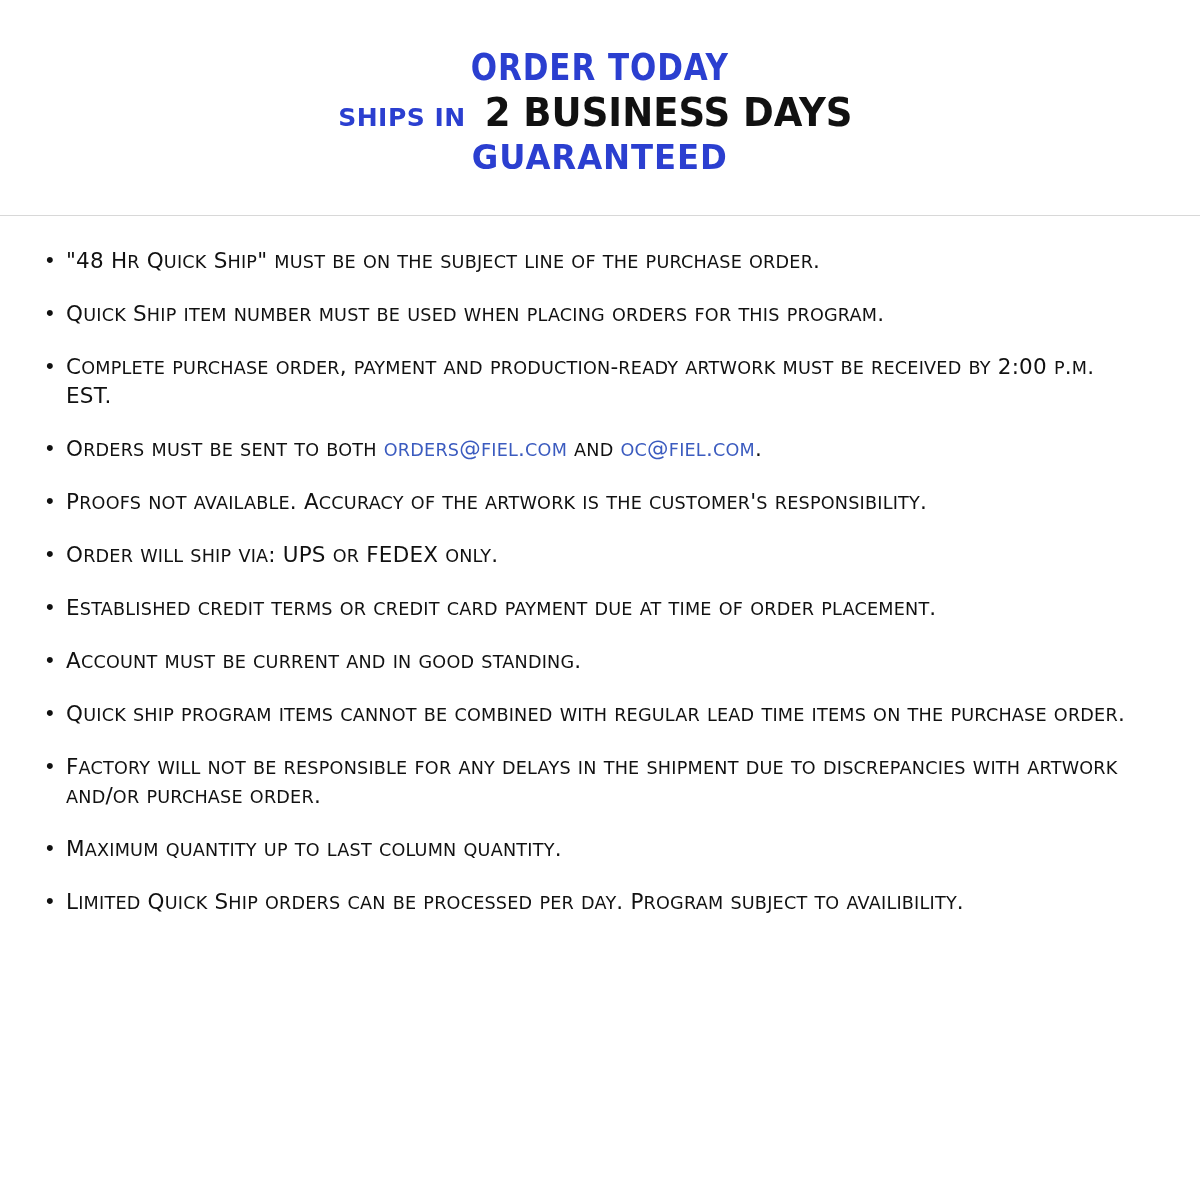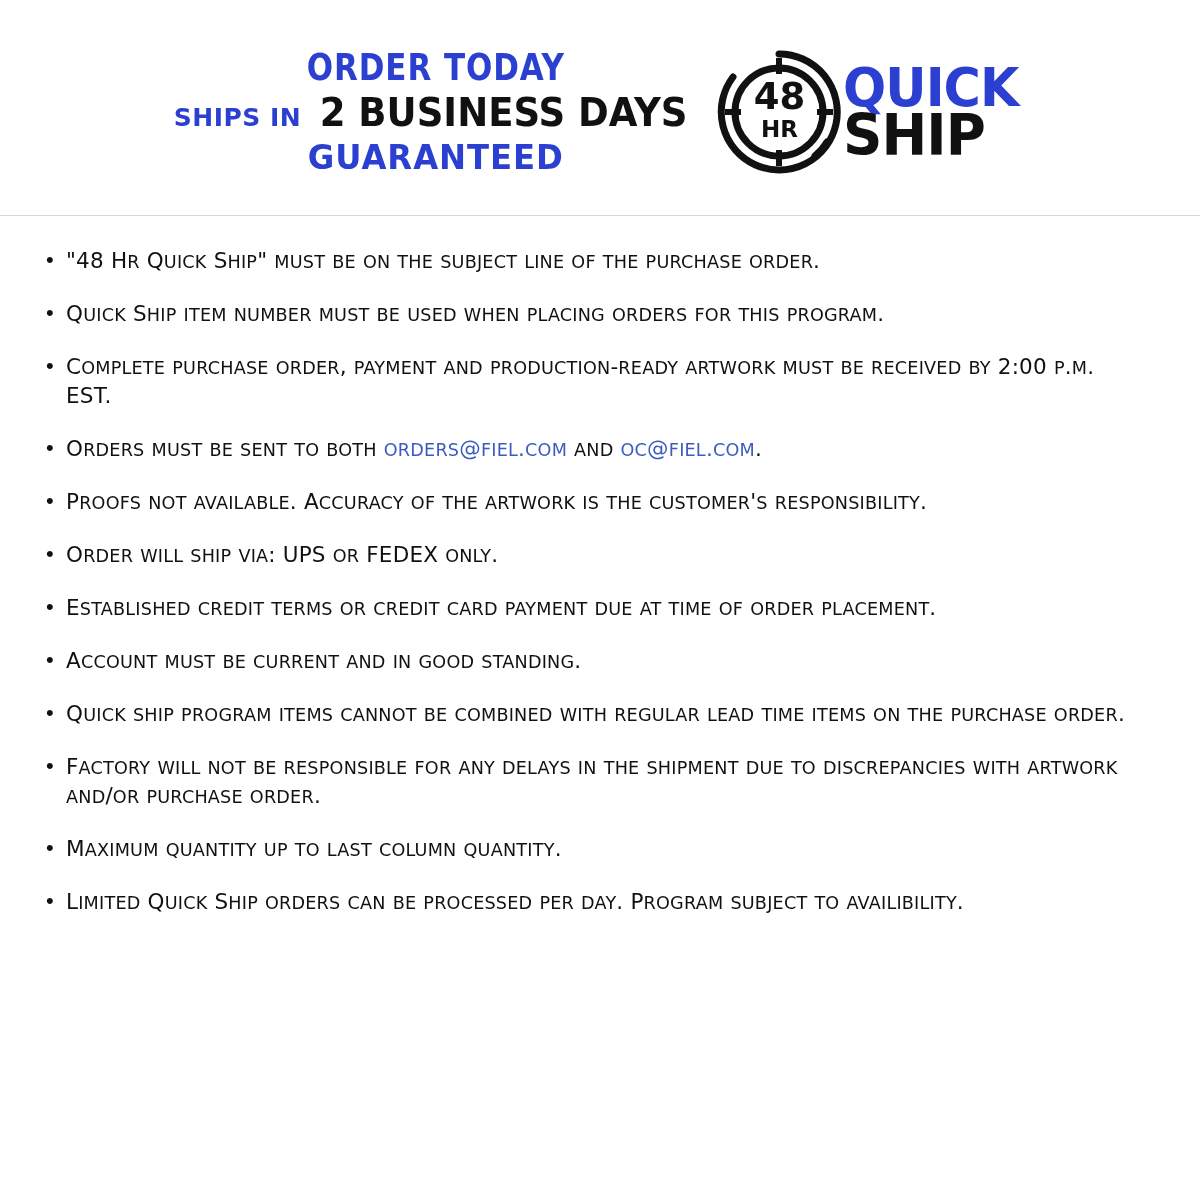--- a/index.html
+++ b/index.html
@@ -178,43 +178,20 @@
 
     <div class="header-text">
       <div class="hl1">ORDER TODAY</div>
       <div class="hl2">
         <span class="small">SHIPS IN</span>
         <span class="big">2 BUSINESS DAYS</span>
       </div>
       <div class="hl3">GUARANTEED</div>
     </div>
 
-    <div class="logo">
-      <div class="badge">
-        <svg width="128" height="128" viewBox="0 0 128 128" aria-hidden="true">
-
-          <path d="M64 6 A58 58 0 1 1 18 29" fill="none" stroke="#111111" stroke-width="7" stroke-linecap="round"></path>
-          <path d="M112 94 A58 58 0 0 1 100 108" fill="none" stroke="#111111" stroke-width="7" stroke-linecap="round"></path>
-
-          <circle cx="64" cy="64" r="44" fill="none" stroke="#111111" stroke-width="7"></circle>
-
-          <rect x="61" y="10" width="6" height="16" fill="#111111"></rect>
-          <rect x="61" y="102" width="6" height="16" fill="#111111"></rect>
-          <rect x="10" y="61" width="16" height="6" fill="#111111"></rect>
-          <rect x="102" y="61" width="16" height="6" fill="#111111"></rect>
-        </svg>
-        <div style="position:absolute;left:0;top:30px;width:128px;text-align:center;font-family:'DejaVu Sans',sans-serif;font-weight:bold;font-size:37px;color:#111;line-height:1;">48</div>
-        <div style="position:absolute;left:0;top:70px;width:128px;text-align:center;font-family:'DejaVu Sans',sans-serif;font-weight:bold;font-size:23px;color:#111;line-height:1;">HR</div>
-      </div>
-
-      <div class="logo-words">
-        <span class="logo-quick">QUICK</span>
-        <span class="logo-ship">SHIP</span>
-      </div>
-    </div>
   </div>
 
   <div class="divider"></div>
 
   <div class="content">
     <ul class="bullets">
 
       <li>
         <span class="bullet-dot">•</span>
         <span class="bullet-text">"48 H<span style="font-size:0.82em;">R</span> Q<span style="font-size:0.82em;">U</span><span style="font-size:0.82em;">I</span><span style="font-size:0.82em;">C</span><span style="font-size:0.82em;">K</span> S<span style="font-size:0.82em;">H</span><span style="font-size:0.82em;">I</span><span style="font-size:0.82em;">P</span>" <span style="font-size:0.82em;">M</span><span style="font-size:0.82em;">U</span><span style="font-size:0.82em;">S</span><span style="font-size:0.82em;">T</span> <span style="font-size:0.82em;">B</span><span style="font-size:0.82em;">E</span> <span style="font-size:0.82em;">O</span><span style="font-size:0.82em;">N</span> <span style="font-size:0.82em;">T</span><span style="font-size:0.82em;">H</span><span style="font-size:0.82em;">E</span> <span style="font-size:0.82em;">S</span><span style="font-size:0.82em;">U</span><span style="font-size:0.82em;">B</span><span style="font-size:0.82em;">J</span><span style="font-size:0.82em;">E</span><span style="font-size:0.82em;">C</span><span style="font-size:0.82em;">T</span> <span style="font-size:0.82em;">L</span><span style="font-size:0.82em;">I</span><span style="font-size:0.82em;">N</span><span style="font-size:0.82em;">E</span> <span style="font-size:0.82em;">O</span><span style="font-size:0.82em;">F</span> <span style="font-size:0.82em;">T</span><span style="font-size:0.82em;">H</span><span style="font-size:0.82em;">E</span> <span style="font-size:0.82em;">P</span><span style="font-size:0.82em;">U</span><span style="font-size:0.82em;">R</span><span style="font-size:0.82em;">C</span><span style="font-size:0.82em;">H</span><span style="font-size:0.82em;">A</span><span style="font-size:0.82em;">S</span><span style="font-size:0.82em;">E</span> <span style="font-size:0.82em;">O</span><span style="font-size:0.82em;">R</span><span style="font-size:0.82em;">D</span><span style="font-size:0.82em;">E</span><span style="font-size:0.82em;">R</span>.</span>

